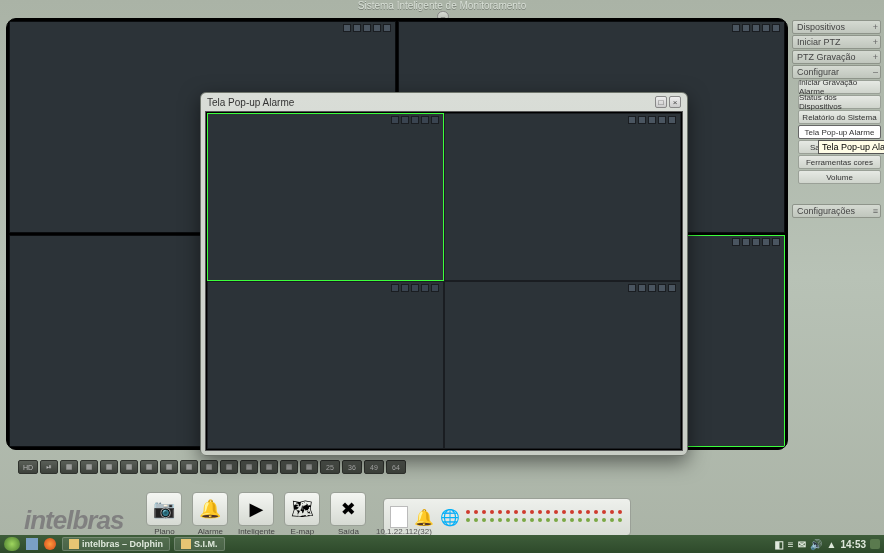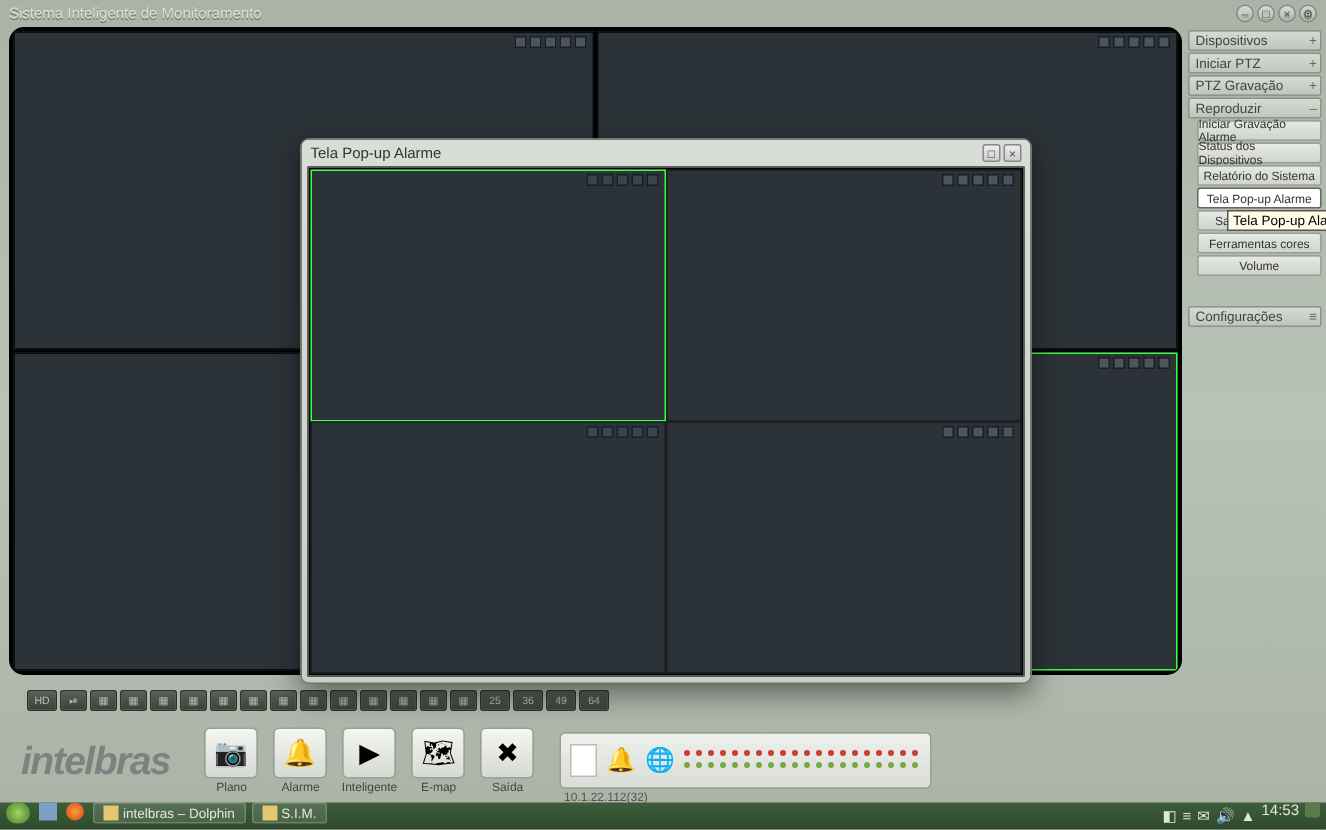--- a/index.html
+++ b/index.html
@@ -1,19 +1,19 @@
 <!DOCTYPE html>
 <html><head>
 <meta charset="utf-8">
 <style>
 * { margin: 0; padding: 0; box-sizing: border-box; font-family: Arial, sans-serif; }
 body { width: 884px; height: 553px; background: linear-gradient(180deg, #aab3a6 0%, #b8c2b6 50%, #aab3a6 100%); overflow: hidden; position: relative; }
 
 
-.app-titlebar { height: 18px; display: flex; align-items: center; padding: 0 6px; font-size: 10px; color: #d8dfd6; text-shadow: 0 1px 0 rgba(0,0,0,.3); }
+.app-titlebar { height: 18px; display: flex; align-items: center; padding: 0 6px; font-size: 10px; color: #d8dfd6; text-shadow: 0 1px 0 rgba(0,0,0,.3); flex-direction: column; }
 .app-titlebar .spacer { flex: 1; }
 .win-btn { width: 12px; height: 12px; border-radius: 6px; background: linear-gradient(#d7dbd4,#b2b7af); border: 1px solid #888; margin-left: 2px; display:inline-flex; align-items:center; justify-content:center; font-size:8px; color:#555; }
 
 
 .main-row { display: flex; height: 432px; }
 .viewer-wrap { flex: 1; padding: 0 4px 0 6px; }
 .viewer { width: 100%; height: 100%; background: #000; border-radius: 10px; border: 1px solid #000; position: relative; overflow: hidden; }
 .quad { position: absolute; background: #2c3338; border: 1px solid #0a0c0e; }
 .quad.tl { left:2px; top:2px; right:50%; bottom:50%; margin-right:1px; margin-bottom:1px; }
 .quad.tr { left:50%; top:2px; right:2px; bottom:50%; margin-left:1px; margin-bottom:1px; }
@@ -42,35 +42,35 @@
 .modal-body .mq.br { left:50%; top:50%; right:1px; bottom:1px; }
 .modal-body .pane-icons { top:2px; right:4px; }
 .modal-body .mq.tl .pane-icons span, .modal-body .mq.bl .pane-icons span { background:#3a4450; }
 
 
 .layout-bar { position:absolute; left:18px; top:460px; display:flex; gap:2px; align-items:center; }
 .layout-btn { width:18px; height:14px; background:linear-gradient(#5a5f58,#3d413b); border:1px solid #2f322d; border-radius:2px; font-size:7px; color:#bbb; display:inline-flex; align-items:center; justify-content:center; }
 .layout-btn.txt { width:20px; }
 
 
-.app-bar { position:absolute; left:0; right:0; top:478px; height:58px; display:flex; align-items:center; padding:0 14px; }
+.app-bar { position:absolute; left:0; right:0; top:478px; height:58px; display:flex; align-items:flex-end; padding:0 24px; }
 .brand { font-size:26px; font-weight:bold; color:#808080; letter-spacing:-1px; font-style:italic; margin-right:18px; }
 .app-btn { width:42px; display:flex; flex-direction:column; align-items:center; gap:1px; margin:0 2px; }
 .app-btn .ico { width:36px; height:34px; background:linear-gradient(#f4f6f2,#d6dad3); border:1px solid #9aa097; border-radius:4px; display:flex; align-items:center; justify-content:center; font-size:18px; }
 .app-btn .lbl { font-size:8px; color:#444; }
 .status-panel { margin-left:12px; height:38px; background:linear-gradient(#eef0ec,#d9ddd6); border:1px solid #9aa097; border-radius:4px; display:flex; align-items:center; padding:0 6px; gap:6px; }
 .status-panel .sico { width:18px; height:22px; background:#fff; border:1px solid #bbb; }
 .status-panel .bell { color:#e27b2f; font-size:16px; }
 .status-panel .globe { color:#a8c49a; font-size:16px; }
 .leds { display:grid; grid-template-columns:repeat(20,6px); grid-auto-rows:6px; gap:2px; }
 .leds span { width:4px; height:4px; border-radius:2px; background:#7aa845; }
 .leds span.r { background:#cf3b2f; }
 
 
-.taskbar { position:absolute; left:0; right:0; bottom:0; height:18px; background:linear-gradient(#3e5d3a,#2e4a2b); display:flex; padding:0 4px; font-size:9px; color:#dfe8dc; }
+.taskbar { position:absolute; left:0; right:0; bottom:0; height:18px; background:linear-gradient(#3e5d3a,#2e4a2b); display:flex; align-items:center; padding:0 4px; font-size:9px; color:#dfe8dc;font-weight:bold; }
 .taskbar .start { width:16px; height:14px; border-radius:7px; background:radial-gradient(circle,#9fd65f,#4a7a2e); margin-right:6px; }
 .taskbar .task { background:rgba(255,255,255,.12); border:1px solid rgba(255,255,255,.2); border-radius:2px; padding:0 6px; height:14px; display:inline-flex; align-items:center; margin-right:4px; }
 .taskbar .task .doc-icon { width:10px; height:10px; background:#e6c573; margin-right:3px; }
 .taskbar .spacer { flex:1; }
 .taskbar .tray { display:flex; align-items:center; gap:4px; }
 .taskbar .tray span { font-size:10px; }
 .taskbar .clock { font-size:10px; margin-left:4px; }
 .ff-icon { width:12px;height:12px;border-radius:6px;background:radial-gradient(circle,#ff9a3d,#d1491b);margin-right:6px;}
 .sq-icon{width:12px;height:12px;background:#7aa0c4;margin-right:6px;}
 </style>
@@ -135,21 +135,21 @@
       </div>
     <div class="panel-hdr">
         <span>Iniciar PTZ</span>
         <span class="toggle">+</span>
       </div>
     <div class="panel-hdr">
         <span>PTZ Gravação</span>
         <span class="toggle">+</span>
       </div>
     <div class="panel-hdr">
-        <span>Reproduzir</span>
+        <span>Configurar</span>
         <span class="toggle">–</span>
       </div>
     <div class="tool-btn">Iniciar Gravação Alarme</div>
     <div class="tool-btn">Status dos Dispositivos</div>
     <div class="tool-btn">Relatório do Sistema</div>
     <div class="tool-btn active">Tela Pop-up Alarme</div>
     <div class="tool-btn">Saída de Alarme</div>
     <div class="tool-btn">Ferramentas cores</div>
     <div class="tool-btn">Volume</div>
     <div class="panel-hdr" style="margin-top:19px">

